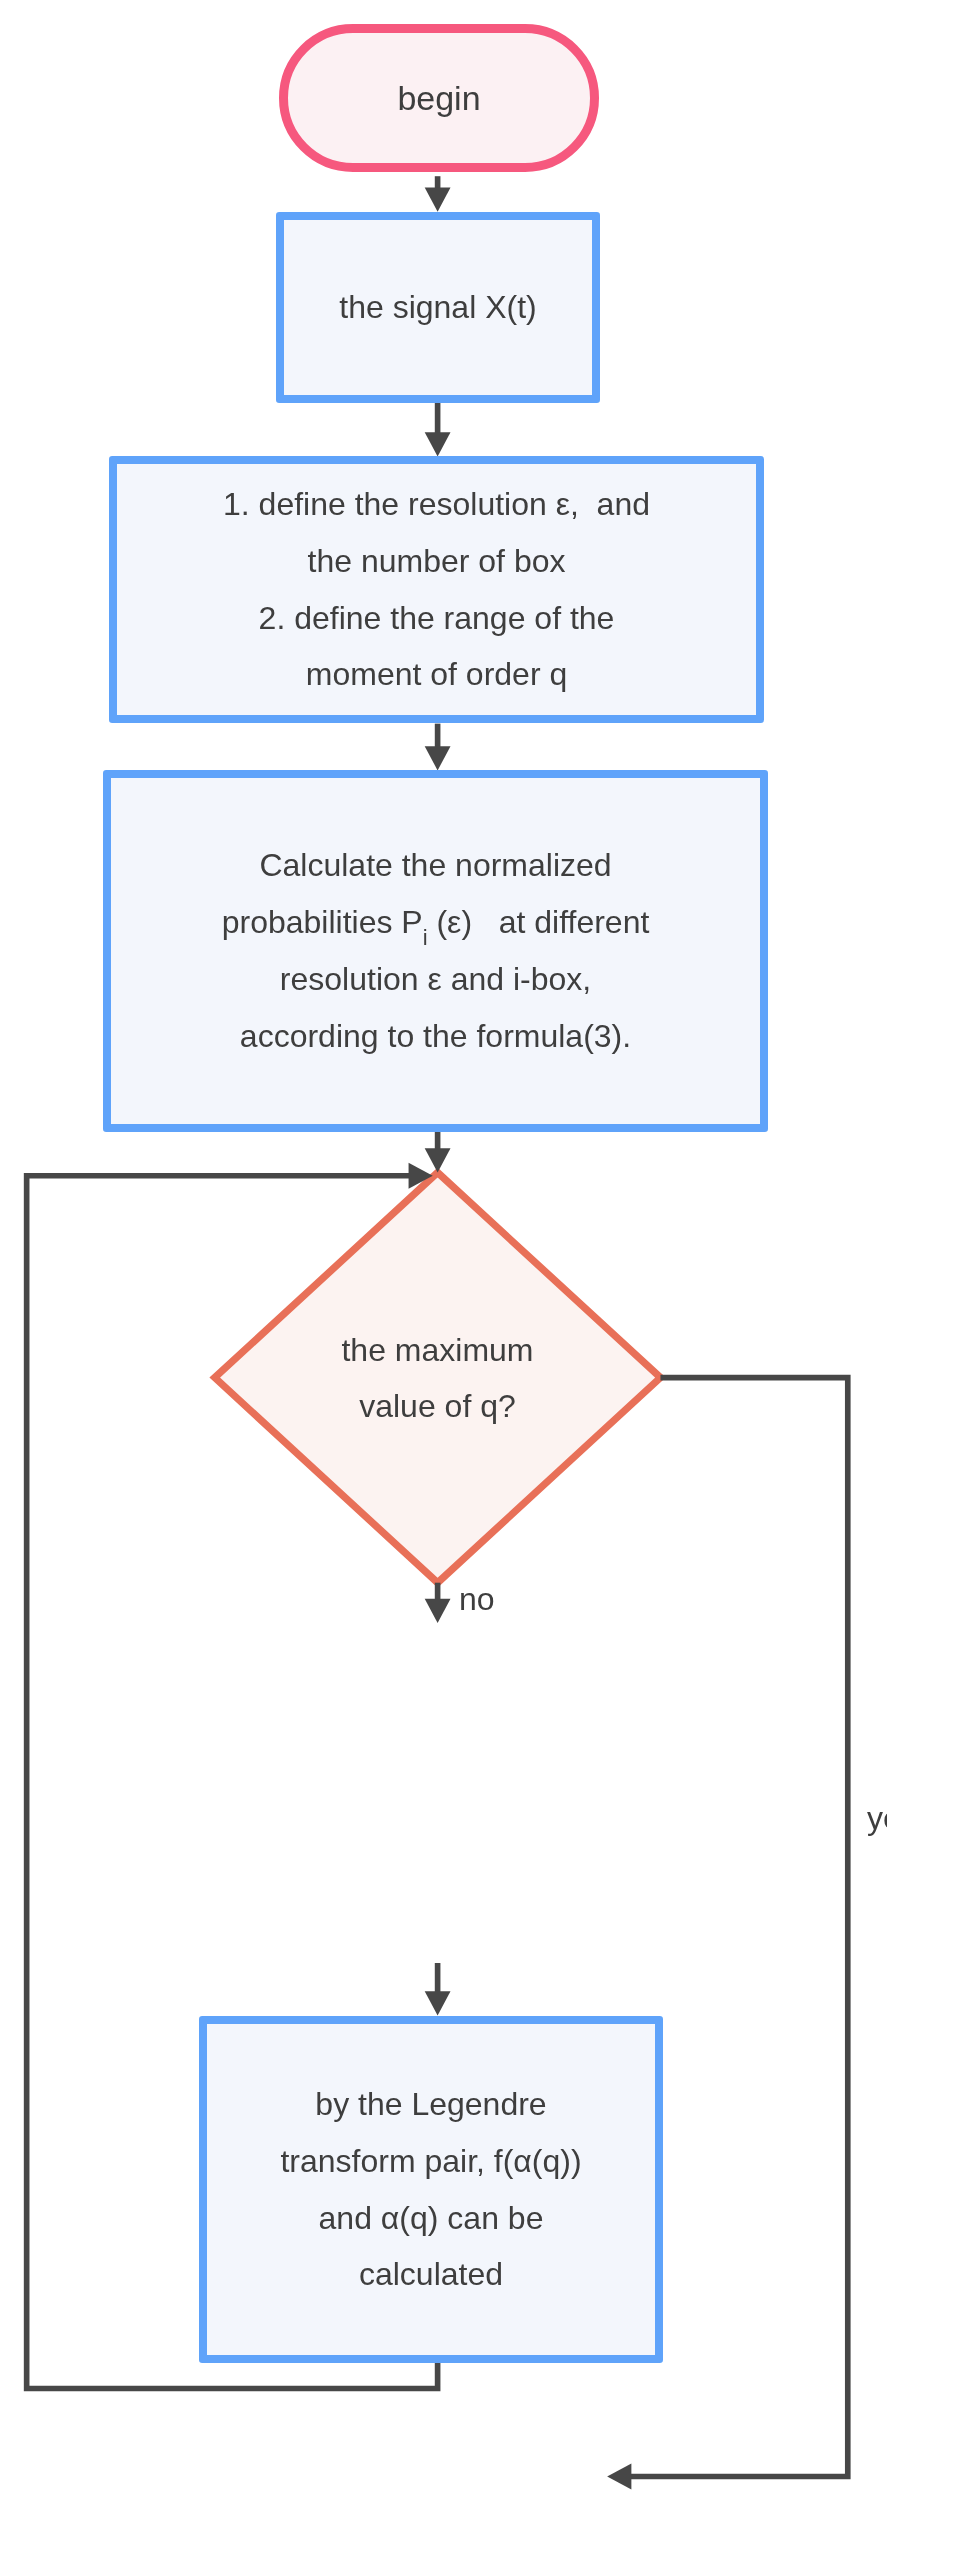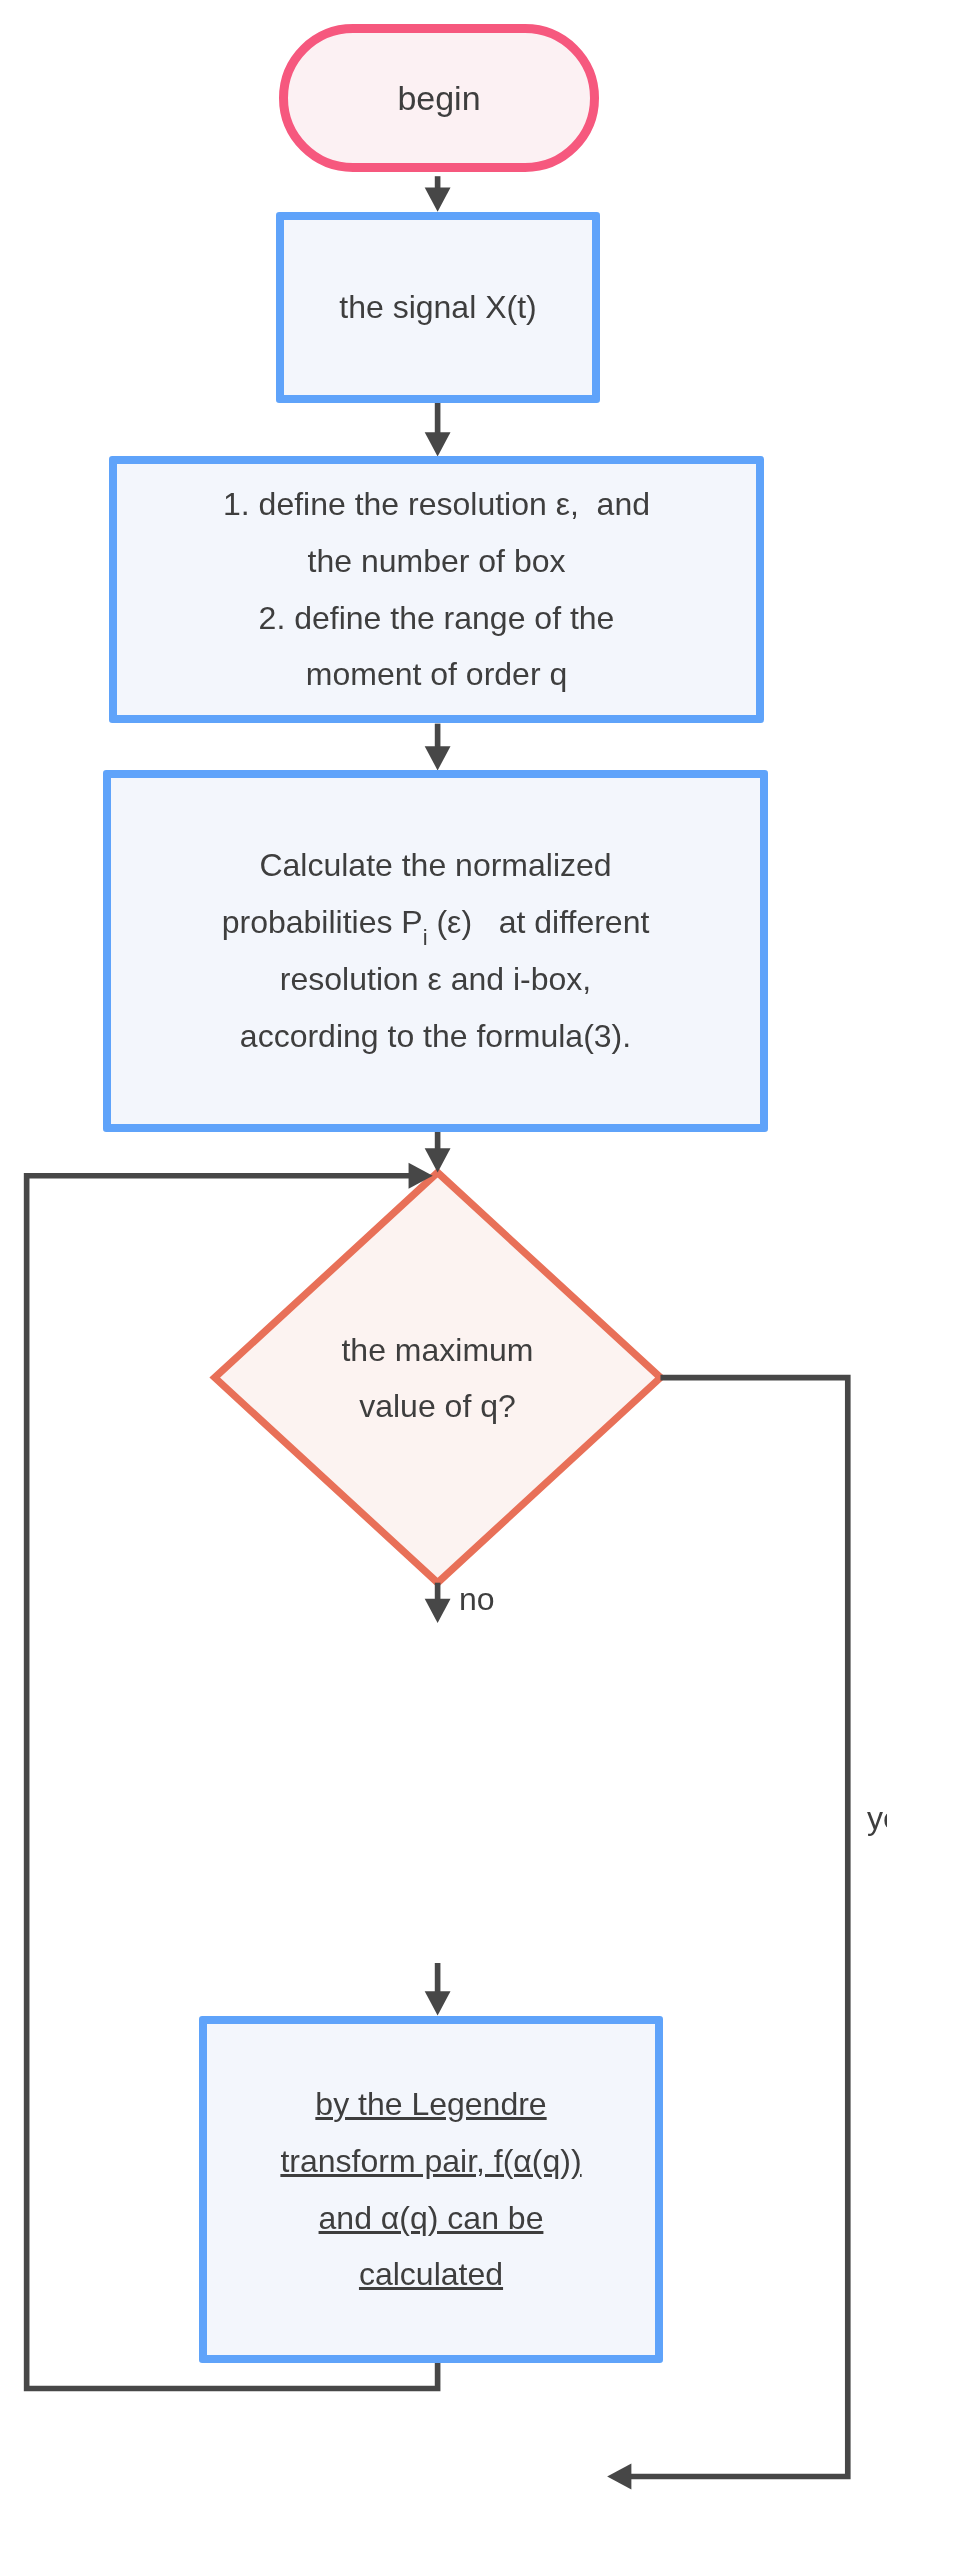--- a/index.html
+++ b/index.html
@@ -134,21 +134,21 @@
     <span><span>Calculate the normalized
 probabilities P</span><sub class="ssub">i</sub><span> (ε)   at different
 resolution ε and i-box,
 according to the formula(3).</span></span>
   </div>
 
   <div class="decision-text" style="left:284px;top:1281px;width:307px;height:194px;text-align:center;">the maximum
 value of q?</div>
 
 
-  <div class="node process" style="left:199px;top:2016px;width:464px;height:347px;text-decoration:underline;">
+  <div class="node process" style="left:199px;top:2016px;width:464px;height:347px;">
     <span>by the Legendre
 transform pair, f(α(q))
 and α(q) can be
 calculated</span>
   </div>
 
 
   <span class="edge-label" style="left:459px;top:1571px;margin-top:12px;">no</span>
   <span class="edge-label" style="left:867px;top:1802px;">yes</span>
 

